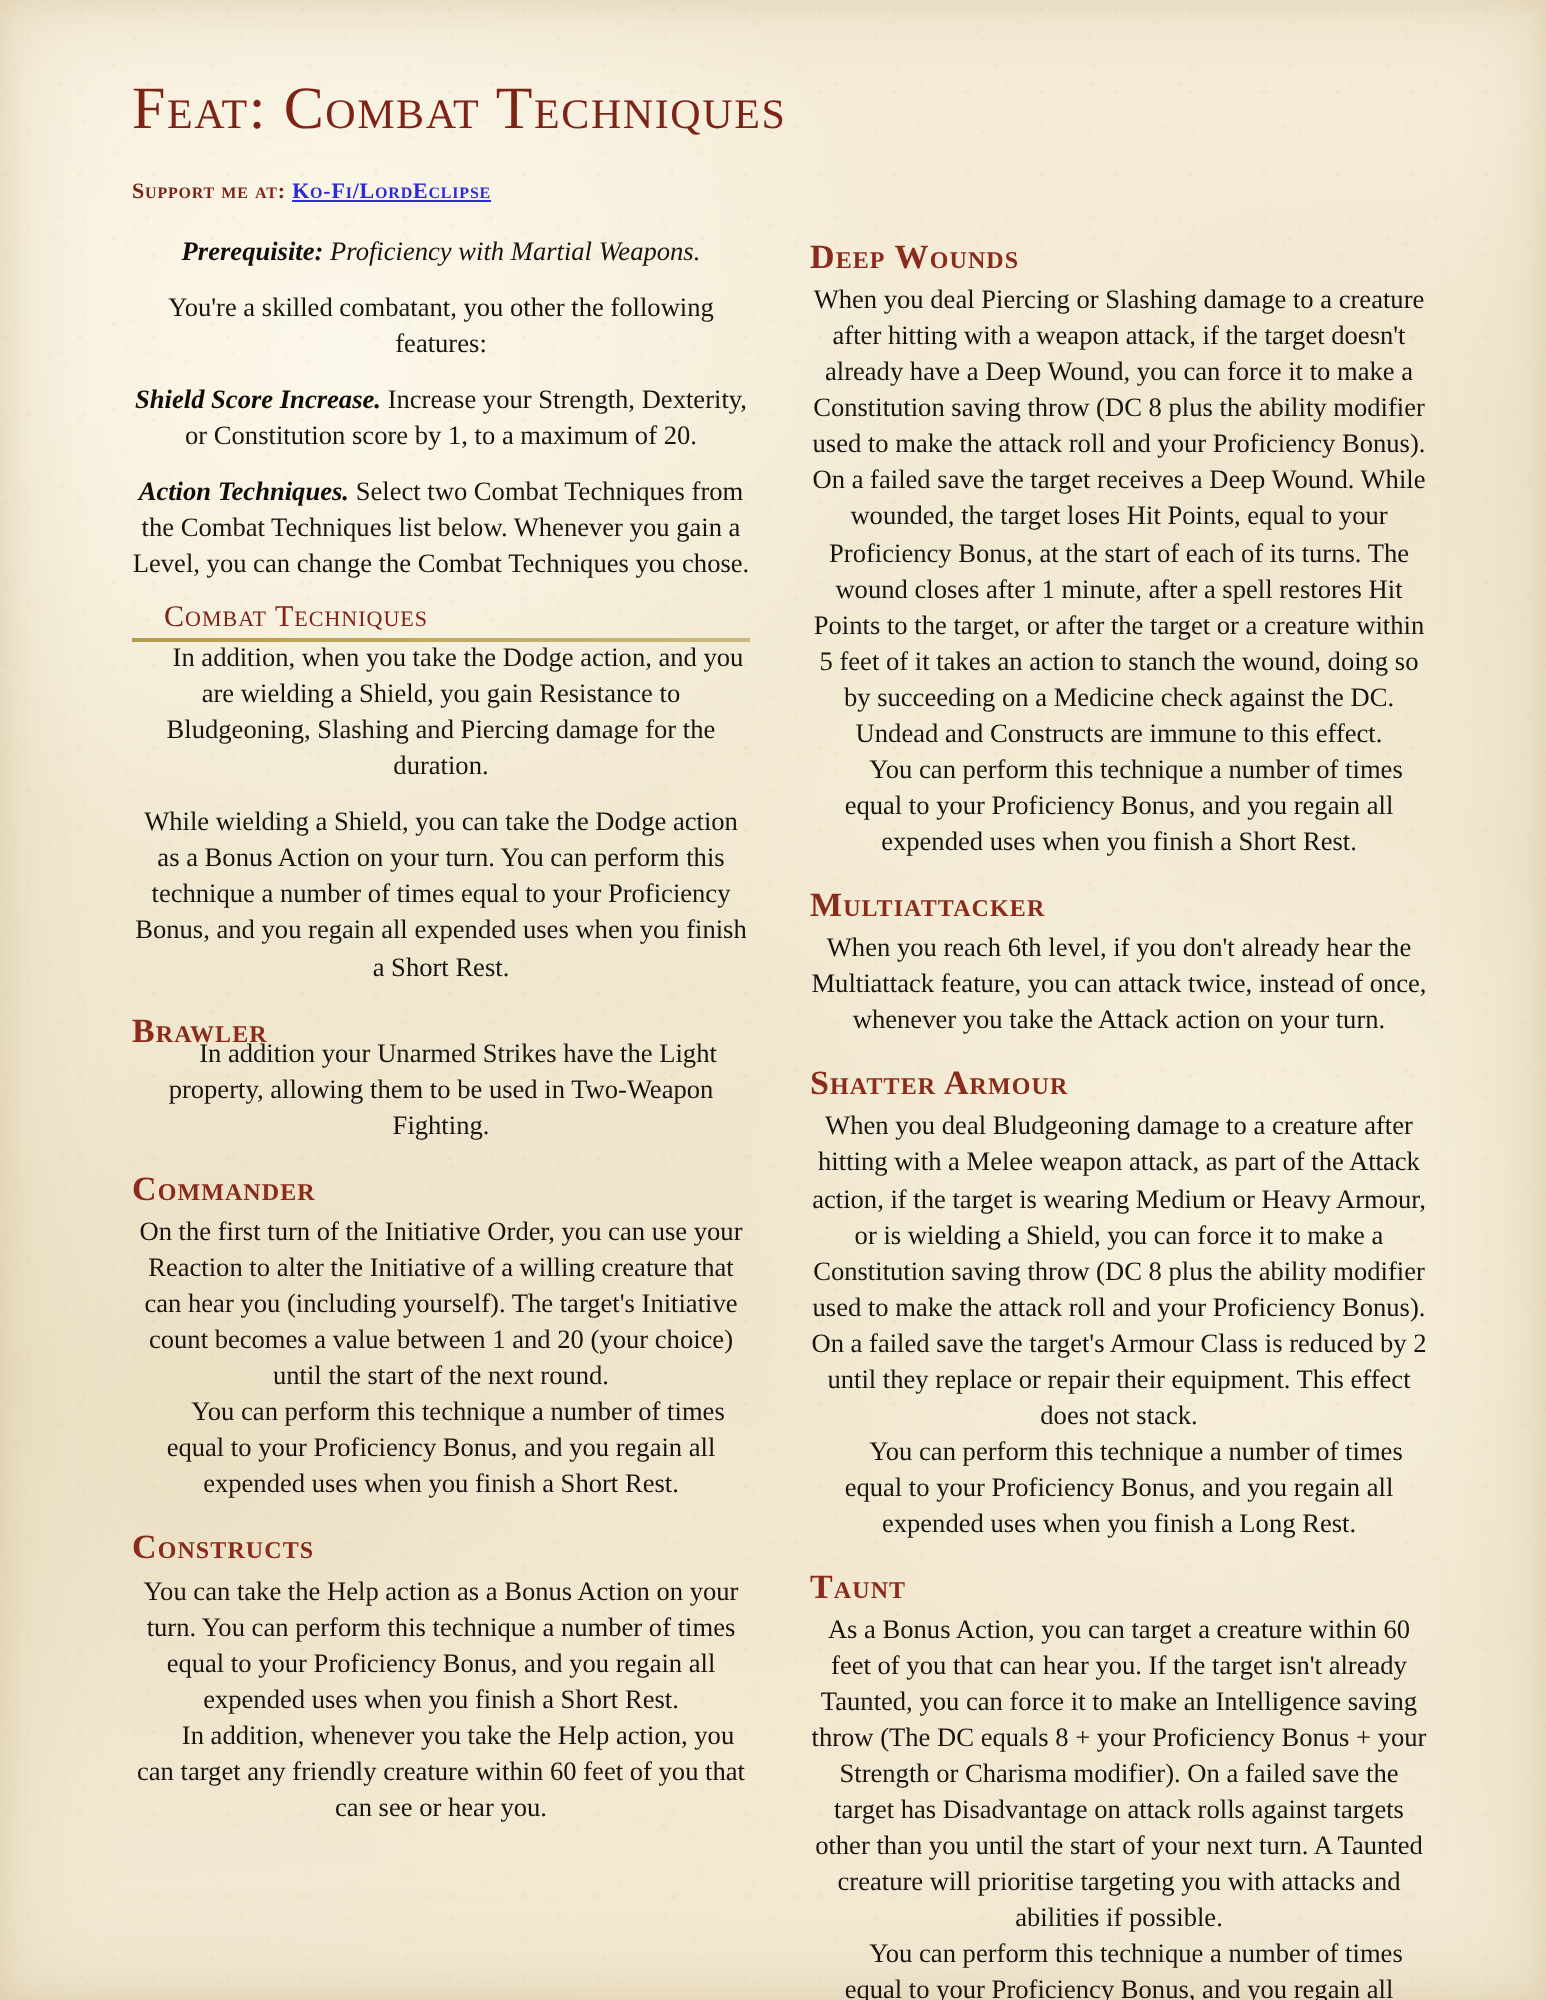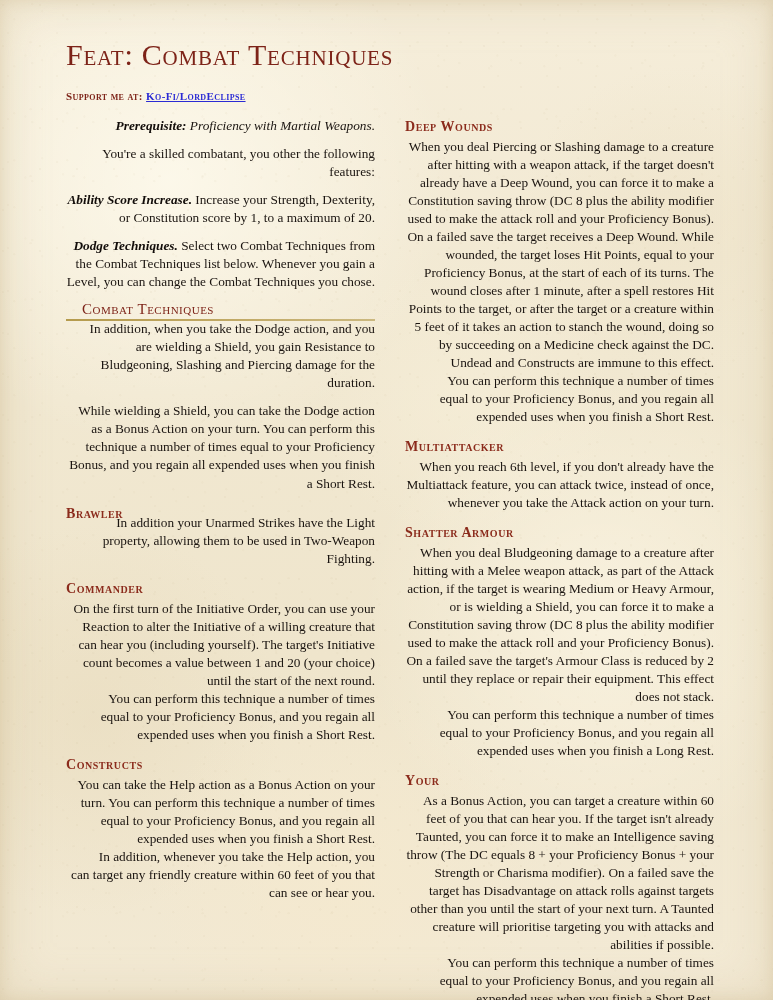--- a/index.html
+++ b/index.html
@@ -102,21 +102,21 @@
     width: 309px;
     flex: 0 0 309px;
   }
 
   
   .body-p {
     font-size: 13.3px;
     line-height: 1.355;
     color: #1a1410;
     margin: 0 0 10px 0;
-    text-align: right;
+    text-align: center;
   }
   .body-p.cont {
     margin-top: -10px;
     margin-bottom: 10px;
     text-indent: 17px;
   }
   .lead {
     font-weight: bold;
     font-style: italic;
     color: #120d0a;
@@ -135,21 +135,21 @@
     line-height: 1.15;
   }
   .section-rule {
     height: 2px;
     background: linear-gradient(to right, #b59b4d 0%, #c2ab68 60%, #cbb87f 100%);
     margin: 0 0 9px 0;
     border: 0;
   }
 
   .tech-head {
-    font-size: 14px;
+    font-size: 17px;
     color: #8b2b1c;
     font-variant: small-caps;
     font-weight: bold;
     letter-spacing: 0.55px;
     margin: 13px 0 2px 0;
     line-height: 1.2;
   }
   .tech-head.first { margin-top: 2px; }
 
   
@@ -215,26 +215,26 @@
       <div class="col">
 
         <p class="body-p">
           <span class="lead">Prerequisite:</span>
           <span class="prereq">Proficiency with Martial Weapons.</span>
         </p>
 
         <p class="body-p">You're a skilled combatant, you other the following features:</p>
 
         <p class="body-p">
-          <span class="lead">Ability Score Increase.</span>
+          <span class="lead">Shield Score Increase.</span>
           <span>Increase your Strength, Dexterity, or Constitution score by 1, to a maximum of 20.</span>
         </p>
 
         <p class="body-p">
-          <span class="lead">Dodge Techniques.</span>
+          <span class="lead">Action Techniques.</span>
           <span>Select two Combat Techniques from the Combat Techniques list below. Whenever you gain a Level, you can change the Combat Techniques you chose.</span>
         </p>
 
         <h2 class="section-head">Combat Techniques</h2>
         <hr class="section-rule">
 
         <p class="body-p cont">In addition, when you take the Dodge action, and you are wielding a Shield, you gain Resistance to Bludgeoning, Slashing and Piercing damage for the duration.</p>
         <p class="body-p">While wielding a Shield, you can take the Dodge action as a Bonus Action on your turn. You can perform this technique a number of times equal to your Proficiency Bonus, and you regain all expended uses when you finish a Short Rest.</p>
 
         <h3 class="tech-head">Brawler</h3>
@@ -250,27 +250,27 @@
 
       </div>
 
       <div class="col">
 
         <h3 class="tech-head first">Deep Wounds</h3>
         <p class="body-p">When you deal Piercing or Slashing damage to a creature after hitting with a weapon attack, if the target doesn't already have a Deep Wound, you can force it to make a Constitution saving throw (DC 8 plus the ability modifier used to make the attack roll and your Proficiency Bonus). On a failed save the target receives a Deep Wound. While wounded, the target loses Hit Points, equal to your Proficiency Bonus, at the start of each of its turns. The wound closes after 1 minute, after a spell restores Hit Points to the target, or after the target or a creature within 5 feet of it takes an action to stanch the wound, doing so by succeeding on a Medicine check against the DC. Undead and Constructs are immune to this effect.</p>
         <p class="body-p cont">You can perform this technique a number of times equal to your Proficiency Bonus, and you regain all expended uses when you finish a Short Rest.</p>
 
         <h3 class="tech-head">Multiattacker</h3>
-        <p class="body-p">When you reach 6th level, if you don't already have the Multiattack feature, you can attack twice, instead of once, whenever you take the Attack action on your turn.</p>
+        <p class="body-p">When you reach 6th level, if you don't already hear the Multiattack feature, you can attack twice, instead of once, whenever you take the Attack action on your turn.</p>
 
         <h3 class="tech-head">Shatter Armour</h3>
         <p class="body-p">When you deal Bludgeoning damage to a creature after hitting with a Melee weapon attack, as part of the Attack action, if the target is wearing Medium or Heavy Armour, or is wielding a Shield, you can force it to make a Constitution saving throw (DC 8 plus the ability modifier used to make the attack roll and your Proficiency Bonus). On a failed save the target's Armour Class is reduced by 2 until they replace or repair their equipment. This effect does not stack.</p>
         <p class="body-p cont">You can perform this technique a number of times equal to your Proficiency Bonus, and you regain all expended uses when you finish a Long Rest.</p>
 
-        <h3 class="tech-head">Your</h3>
+        <h3 class="tech-head">Taunt</h3>
         <p class="body-p">As a Bonus Action, you can target a creature within 60 feet of you that can hear you. If the target isn't already Taunted, you can force it to make an Intelligence saving throw (The DC equals 8 + your Proficiency Bonus + your Strength or Charisma modifier). On a failed save the target has Disadvantage on attack rolls against targets other than you until the start of your next turn. A Taunted creature will prioritise targeting you with attacks and abilities if possible.</p>
         <p class="body-p cont">You can perform this technique a number of times equal to your Proficiency Bonus, and you regain all expended uses when you finish a Short Rest.</p>
 
       </div>
     </div>
   </div>
 
 </div>
 
 </body></html>

